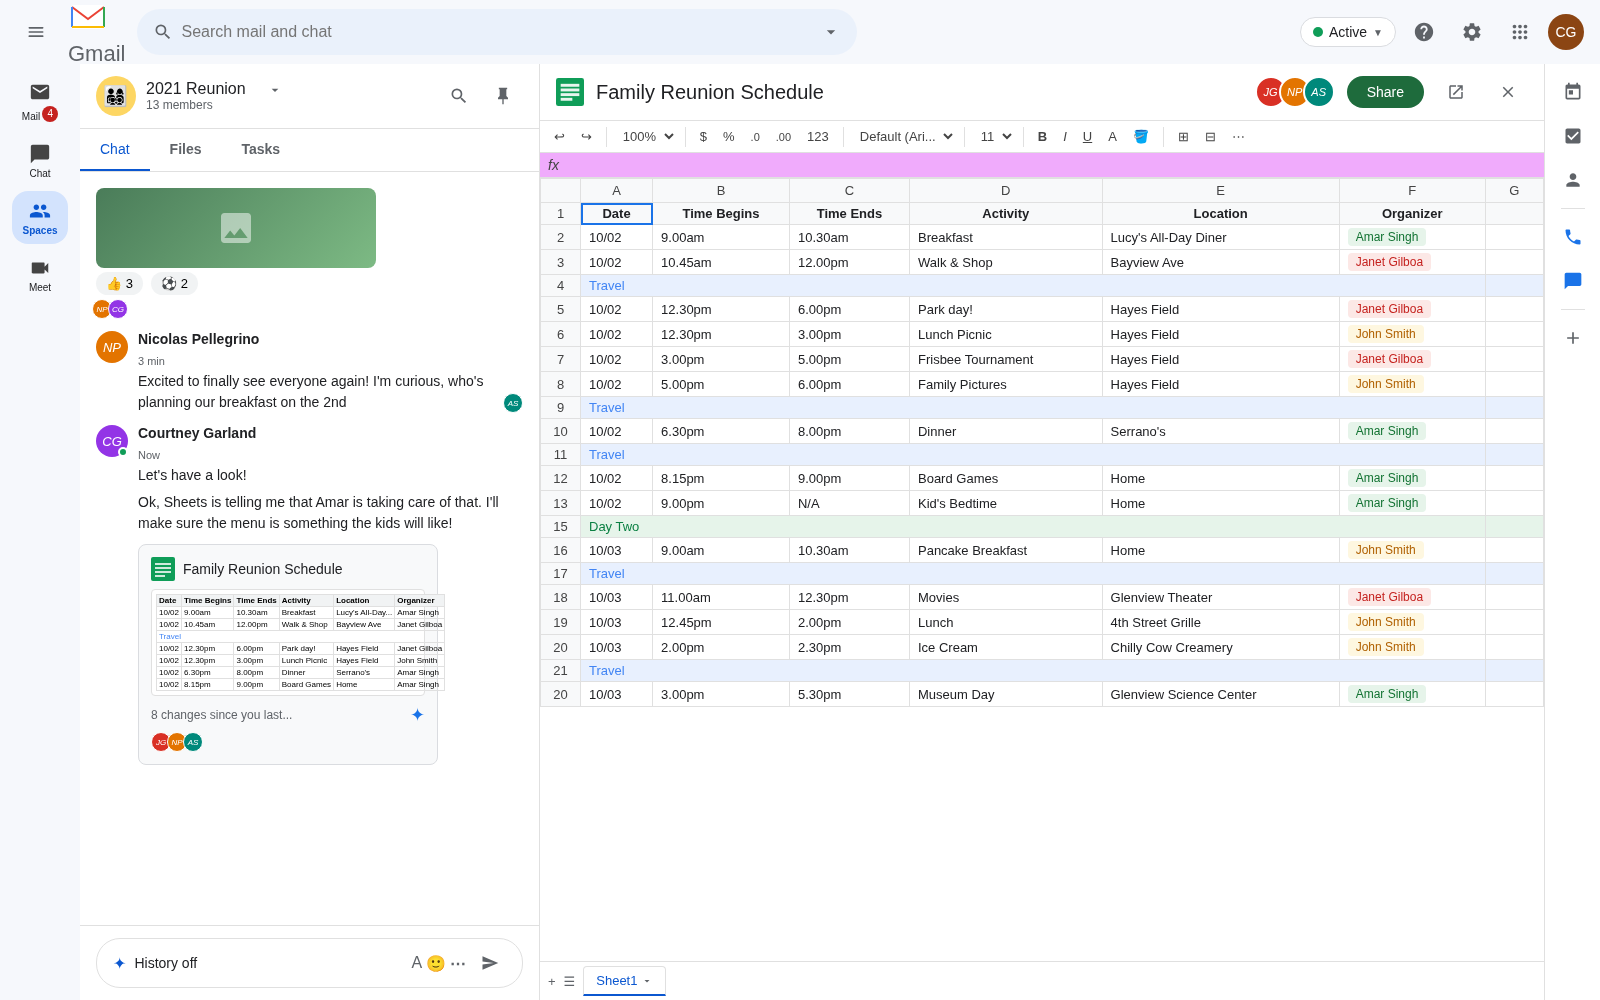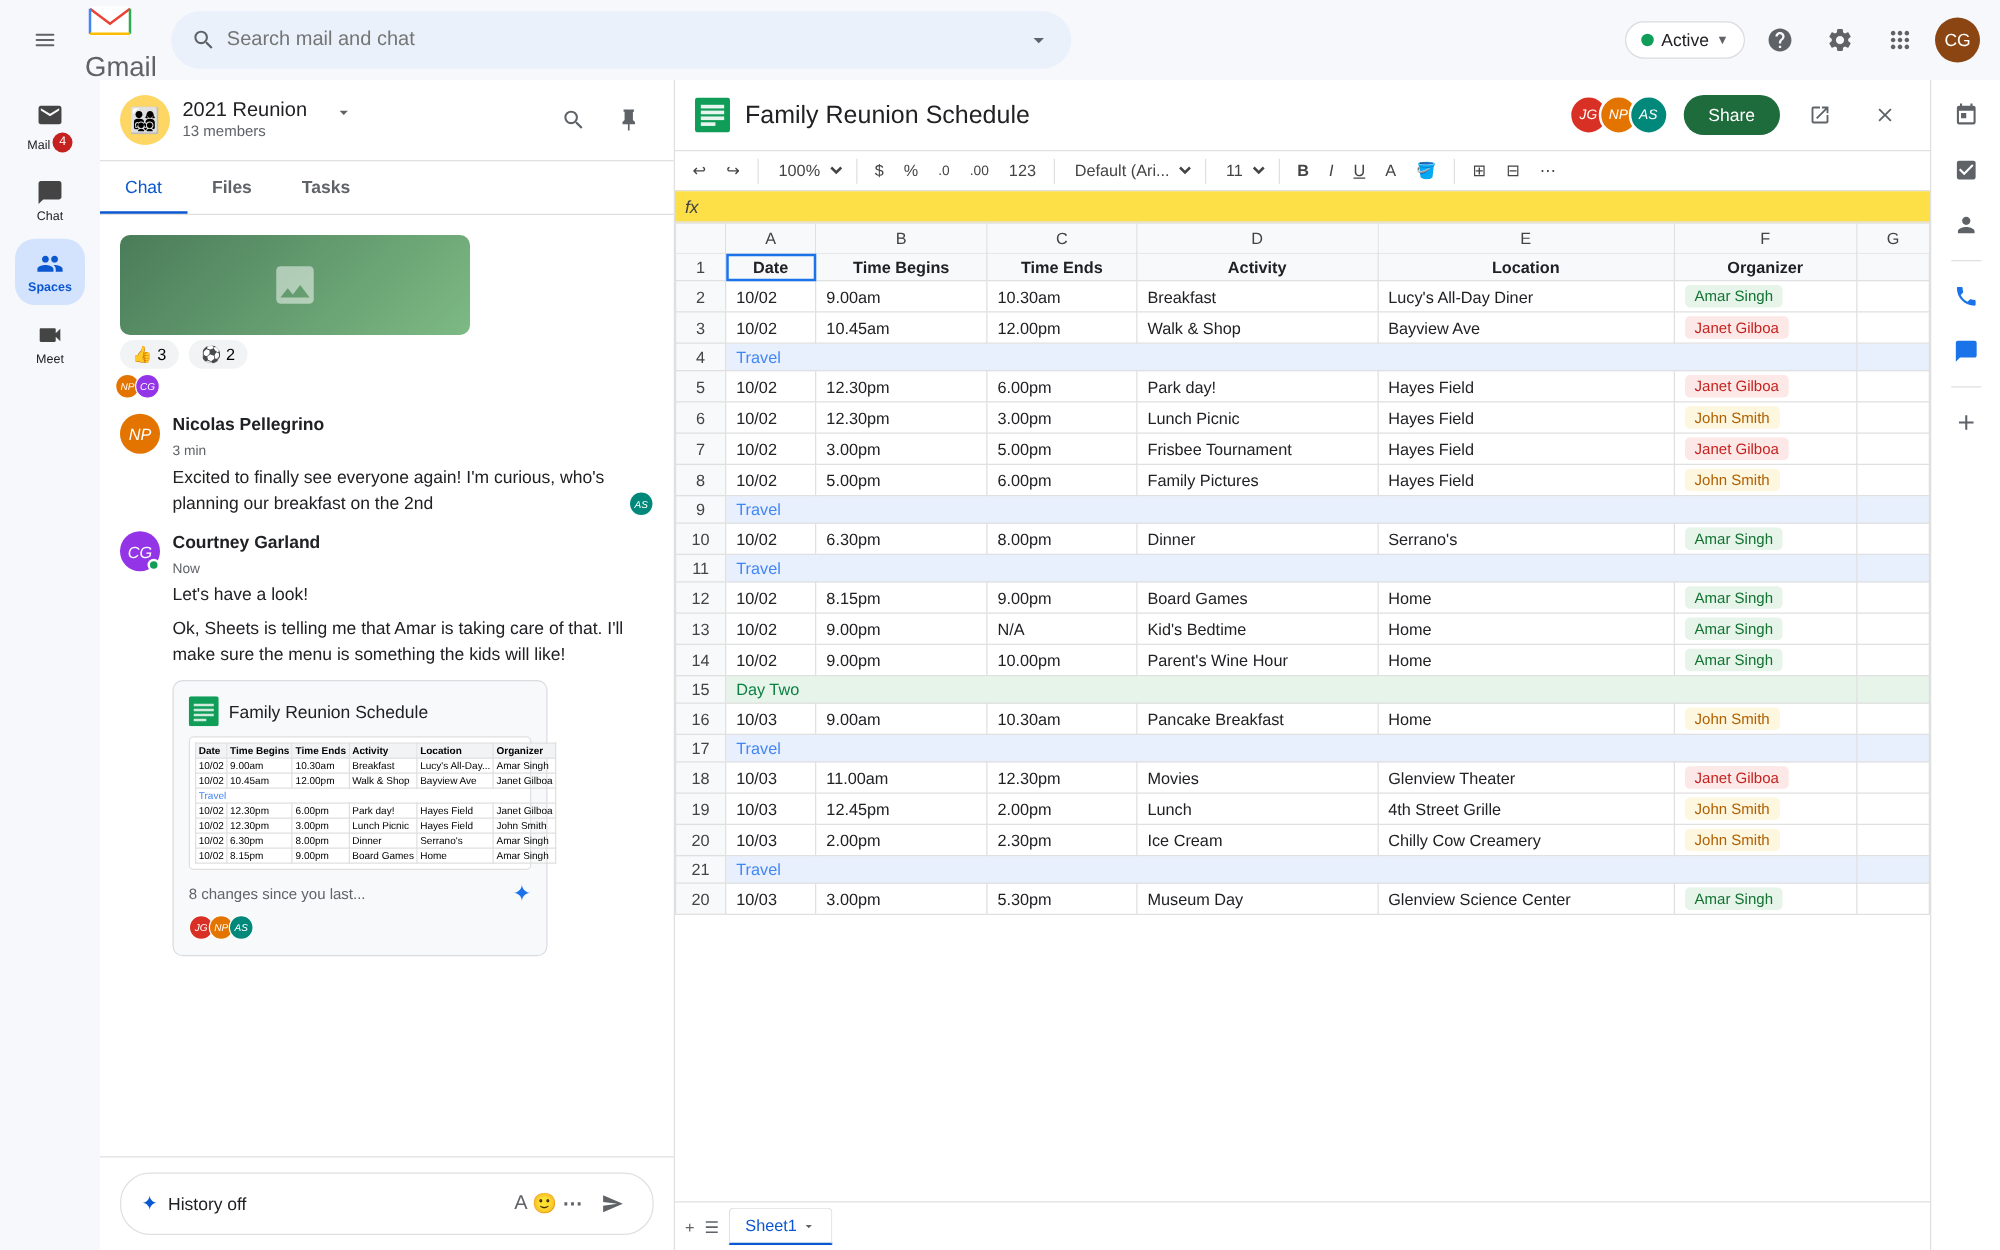--- a/index.html
+++ b/index.html
@@ -88,21 +88,21 @@
     .sheets-panel { flex: 1; background: white; display: flex; flex-direction: column; }
     .sheets-topbar { display: flex; align-items: center; padding: 8px 16px; border-bottom: 1px solid #e0e0e0; gap: 12px; }
     .sheets-title { font-size: 20px; font-weight: 400; color: #202124; flex: 1; }
     .sheets-share-btn { background: #1e6b3c; color: white; border: none; border-radius: 20px; padding: 8px 20px; font-size: 14px; font-weight: 500; cursor: pointer; }
     .collab-avatars { display: flex; align-items: center; }
     .collab-avatar { width: 32px; height: 32px; border-radius: 50%; border: 2px solid white; margin-left: -8px; cursor: pointer; }
     .sheets-toolbar { display: flex; align-items: center; padding: 4px 8px; border-bottom: 1px solid #e0e0e0; gap: 4px; flex-wrap: wrap; }
     .toolbar-btn { padding: 4px 6px; border-radius: 4px; cursor: pointer; font-size: 13px; color: #444; border: none; background: transparent; }
     .toolbar-separator { width: 1px; height: 20px; background: #e0e0e0; margin: 0 4px; }
     .toolbar-select { border: none; background: transparent; font-size: 13px; color: #444; cursor: pointer; outline: none; padding: 2px 4px; }
-    .formula-bar { display: flex; align-items: center; padding: 4px 8px; border-bottom: 1px solid #e0e0e0; background: #fde047; }
+    .formula-bar { display: flex; align-items: center; padding: 4px 8px; border-bottom: 1px solid #e0e0e0; background: #f0abfc; }
     .fx-label { color: #444; font-size: 14px; margin-right: 8px; font-style: italic; }
 
     
     .spreadsheet-container { flex: 1; overflow: auto; position: relative; }
     .spreadsheet { border-collapse: collapse; width: 100%; font-size: 13px; }
     .spreadsheet th, .spreadsheet td { border: 1px solid #e0e0e0; }
     .spreadsheet th { background: #f8f9fa; text-align: center; font-weight: 500; color: #444; padding: 4px 8px; min-width: 40px; position: sticky; }
     .spreadsheet th.row-header { width: 40px; text-align: center; }
     .col-header { top: 0; z-index: 2; }
     .spreadsheet td { padding: 3px 8px; color: #202124; }
@@ -628,30 +628,20 @@
             <td class="row-num">13</td>
             <td>10/02</td>
             <td>9.00pm</td>
             <td>N/A</td>
             <td>Kid's Bedtime</td>
             <td>Home</td>
             <td><span class="organizer-cell org-green">Amar Singh</span></td>
             <td></td>
           </tr>
 
-          <tr>
-            <td class="row-num">14</td>
-            <td>10/02</td>
-            <td>9.00pm</td>
-            <td>10.00pm</td>
-            <td>Parent's Wine Hour</td>
-            <td>Home</td>
-            <td><span class="organizer-cell org-green">Amar Singh</span></td>
-            <td></td>
-          </tr>
 
           <tr style="background:#e6f4ea;">
             <td class="row-num">15</td>
             <td colspan="6" style="color:#0b8043; font-weight:500;">Day Two</td>
             <td></td>
           </tr>
 
           <tr>
             <td class="row-num">16</td>
             <td>10/03</td>

